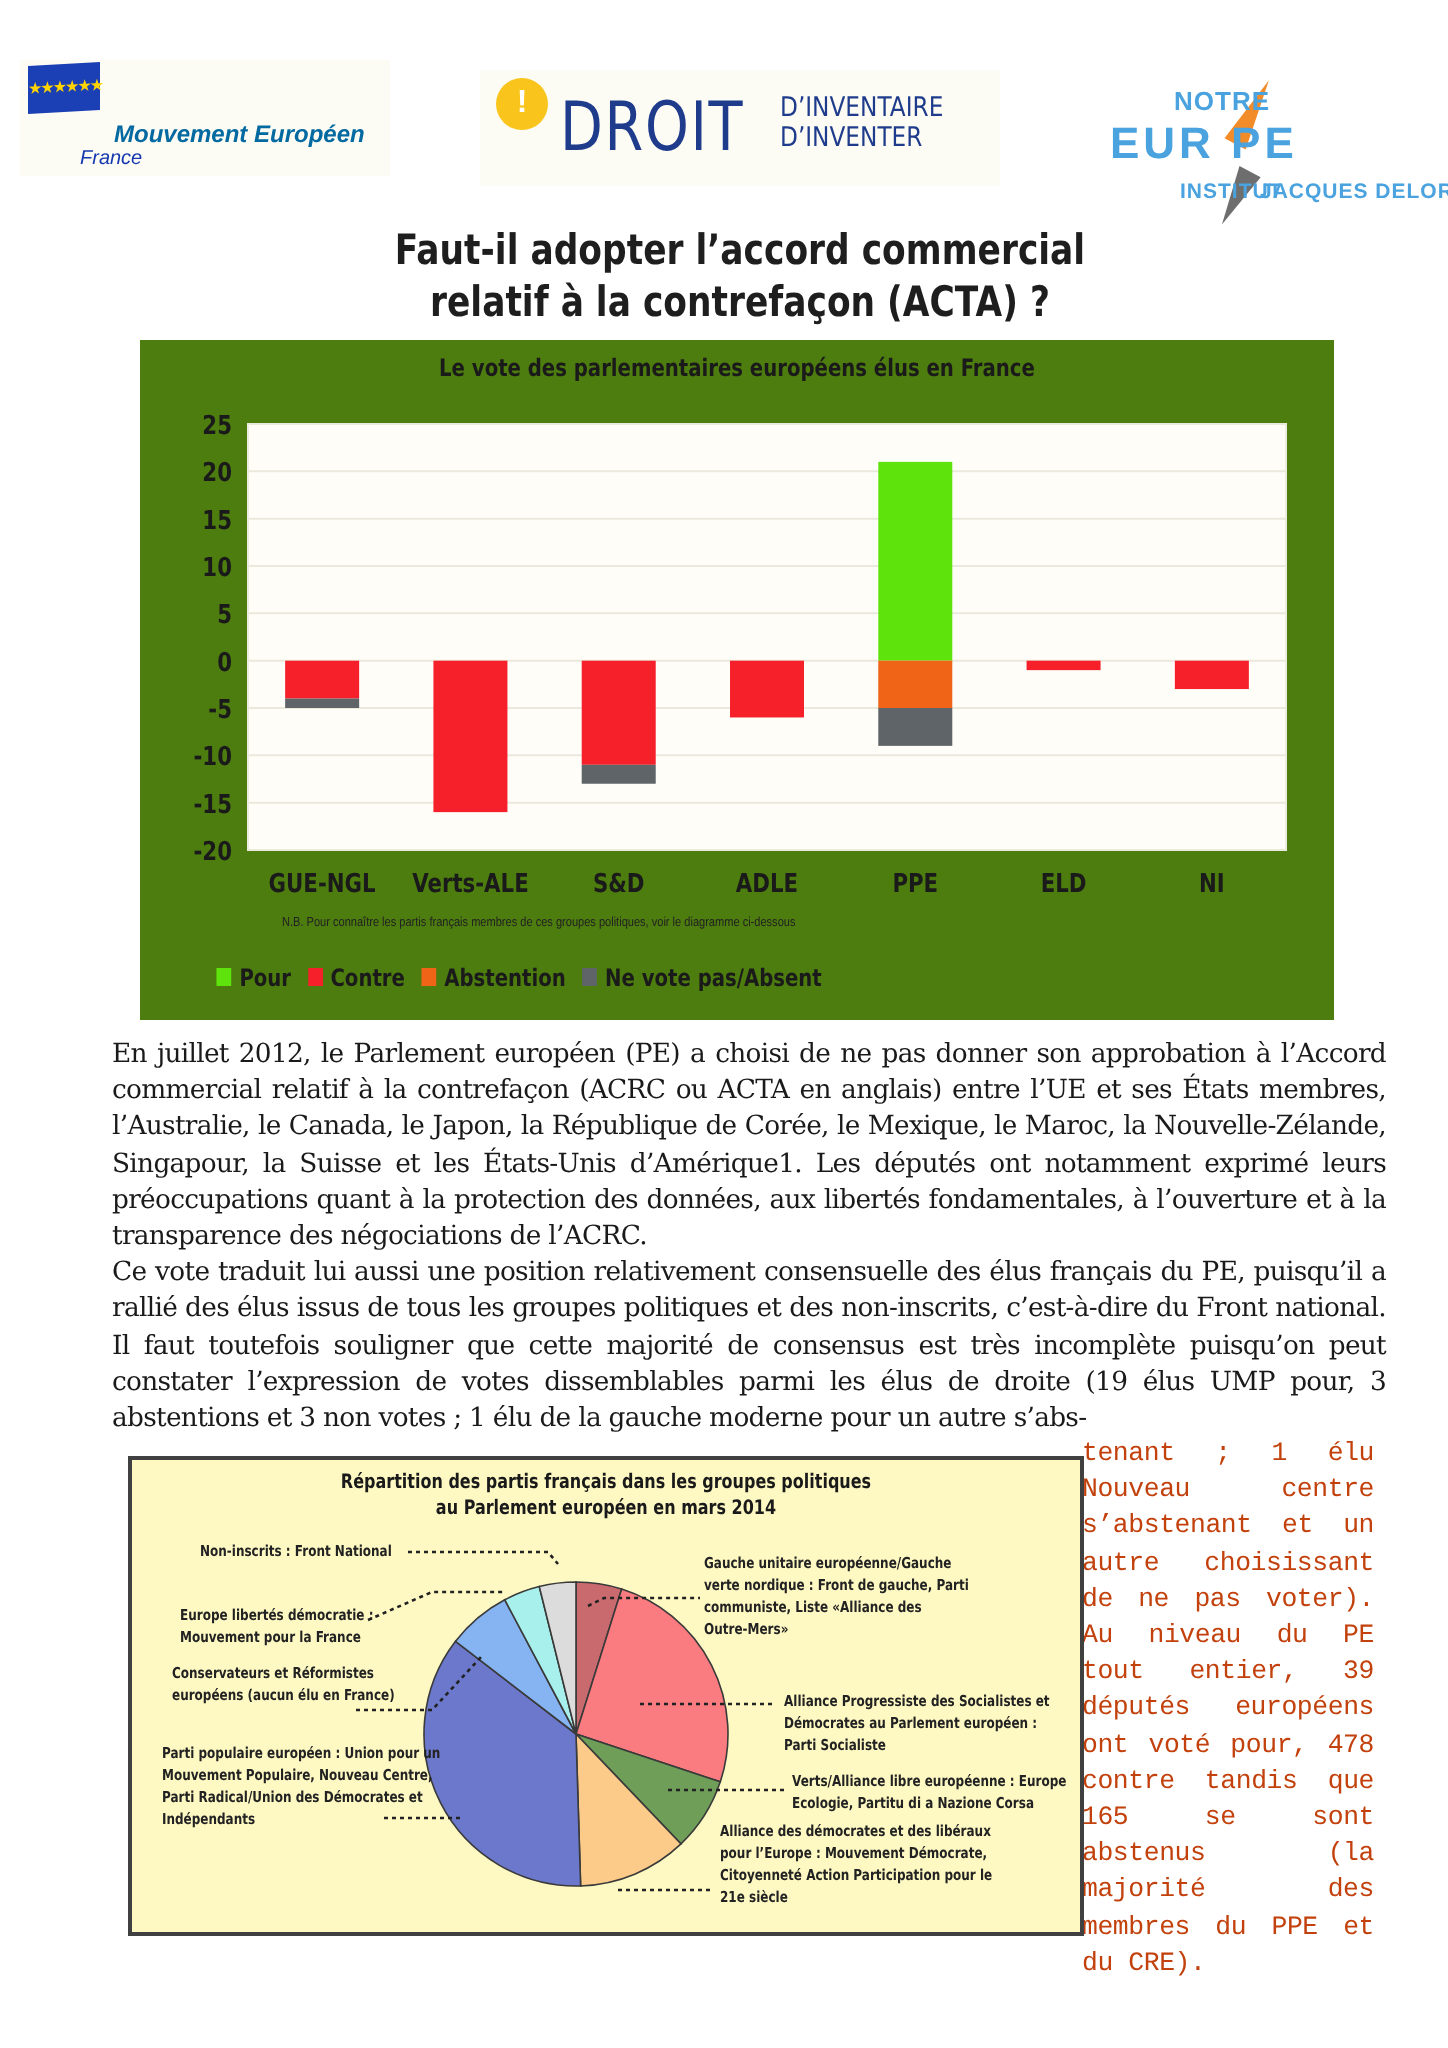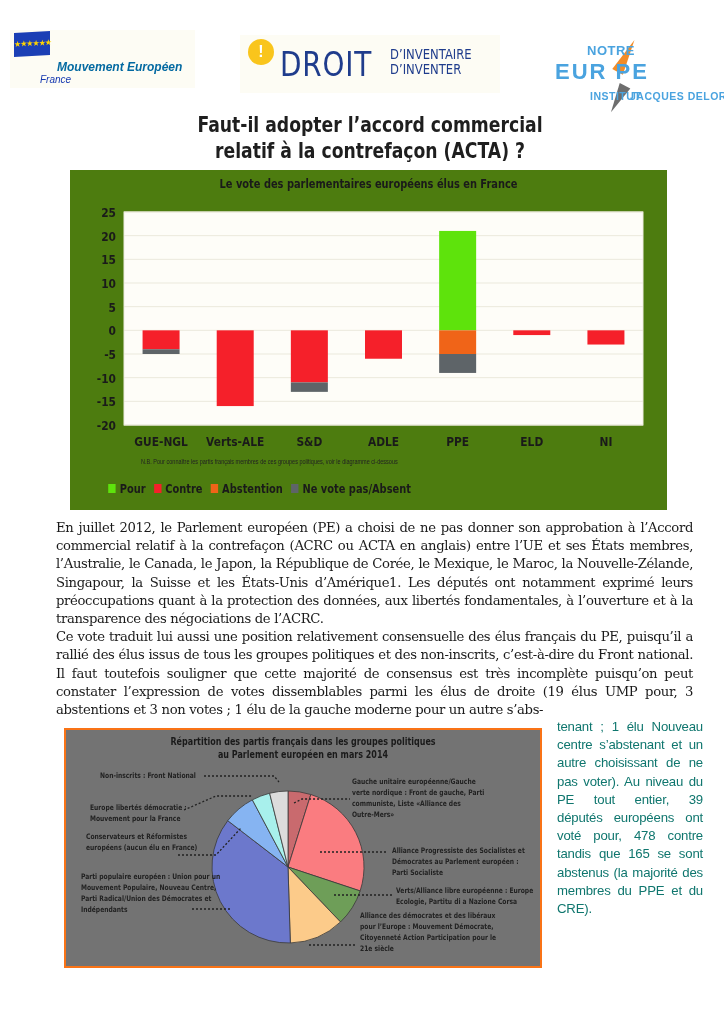--- a/index.html
+++ b/index.html
@@ -35,24 +35,24 @@
   .chart-svg { position: absolute; left: 0; top: 0; }
   .nb { position: absolute; left: 71px; top: 288px; font-size: 6.5px; color: #222; white-space: nowrap; transform: scaleX(0.85); transform-origin: left top; }
   .legend { position: absolute; left: 0; top: 312px; width: 100%; text-align: left; font-family: "DejaVu Sans", sans-serif; font-weight: bold; font-size: 12px; }
   .legend .inner { display: inline-block; transform: scaleX(0.82); white-space: nowrap; }
   .legend .item { display: inline-block; margin: 0 5px; }
   .legend .sw { display: inline-block; width: 9px; height: 9px; margin-right: 5px; vertical-align: 0; }
 
   
   .para { position: absolute; left: 56px; width: 637px; font-family: "DejaVu Serif", serif; font-size: 13.2px; line-height: 18.2px; text-align: justify; color: #1a1a1a; letter-spacing: -0.35px; }
   .para-1 { top: 519px; }
-  .side-col { position: absolute; left: 557px; top: 718px; width: 146px; font-family: Liberation Sans, sans-serif; font-size: 13.2px; line-height: 18.2px; text-align: justify; color: #0f766e; letter-spacing: -0.2px; }
-
-  
-  .pie-box { position: absolute; left: 64px; top: 728px; width: 478px; height: 240px; border: 2px solid #f97316; background: #737373; }
+  .side-col { position: absolute; left: 541px; top: 718px; width: 146px; font-family: Liberation Mono, monospace; font-size: 13.2px; line-height: 18.2px; text-align: justify; color: #c2410c; letter-spacing: -0.2px; }
+
+  
+  .pie-box { position: absolute; left: 64px; top: 728px; width: 478px; height: 240px; border: 2px solid #404040; background: #fef9c3; }
   .pie-title { position: absolute; left: 0; top: 5px; width: 100%; text-align: center; font-family: "DejaVu Sans", sans-serif; font-weight: bold; font-size: 10px; line-height: 13px; transform: scaleX(0.8); }
   .pie-svg { position: absolute; left: 0; top: 0; }
   .plabel { position: absolute; font-family: "DejaVu Sans", sans-serif; font-weight: bold; font-size: 7.5px; line-height: 11px; color: #222; transform: scaleX(0.8); transform-origin: left top; white-space: nowrap; }
 </style>
 </head>
 <body>
 
 <div class="logo-me">
   <div class="flag">
       <span>★★★★★★</span>

